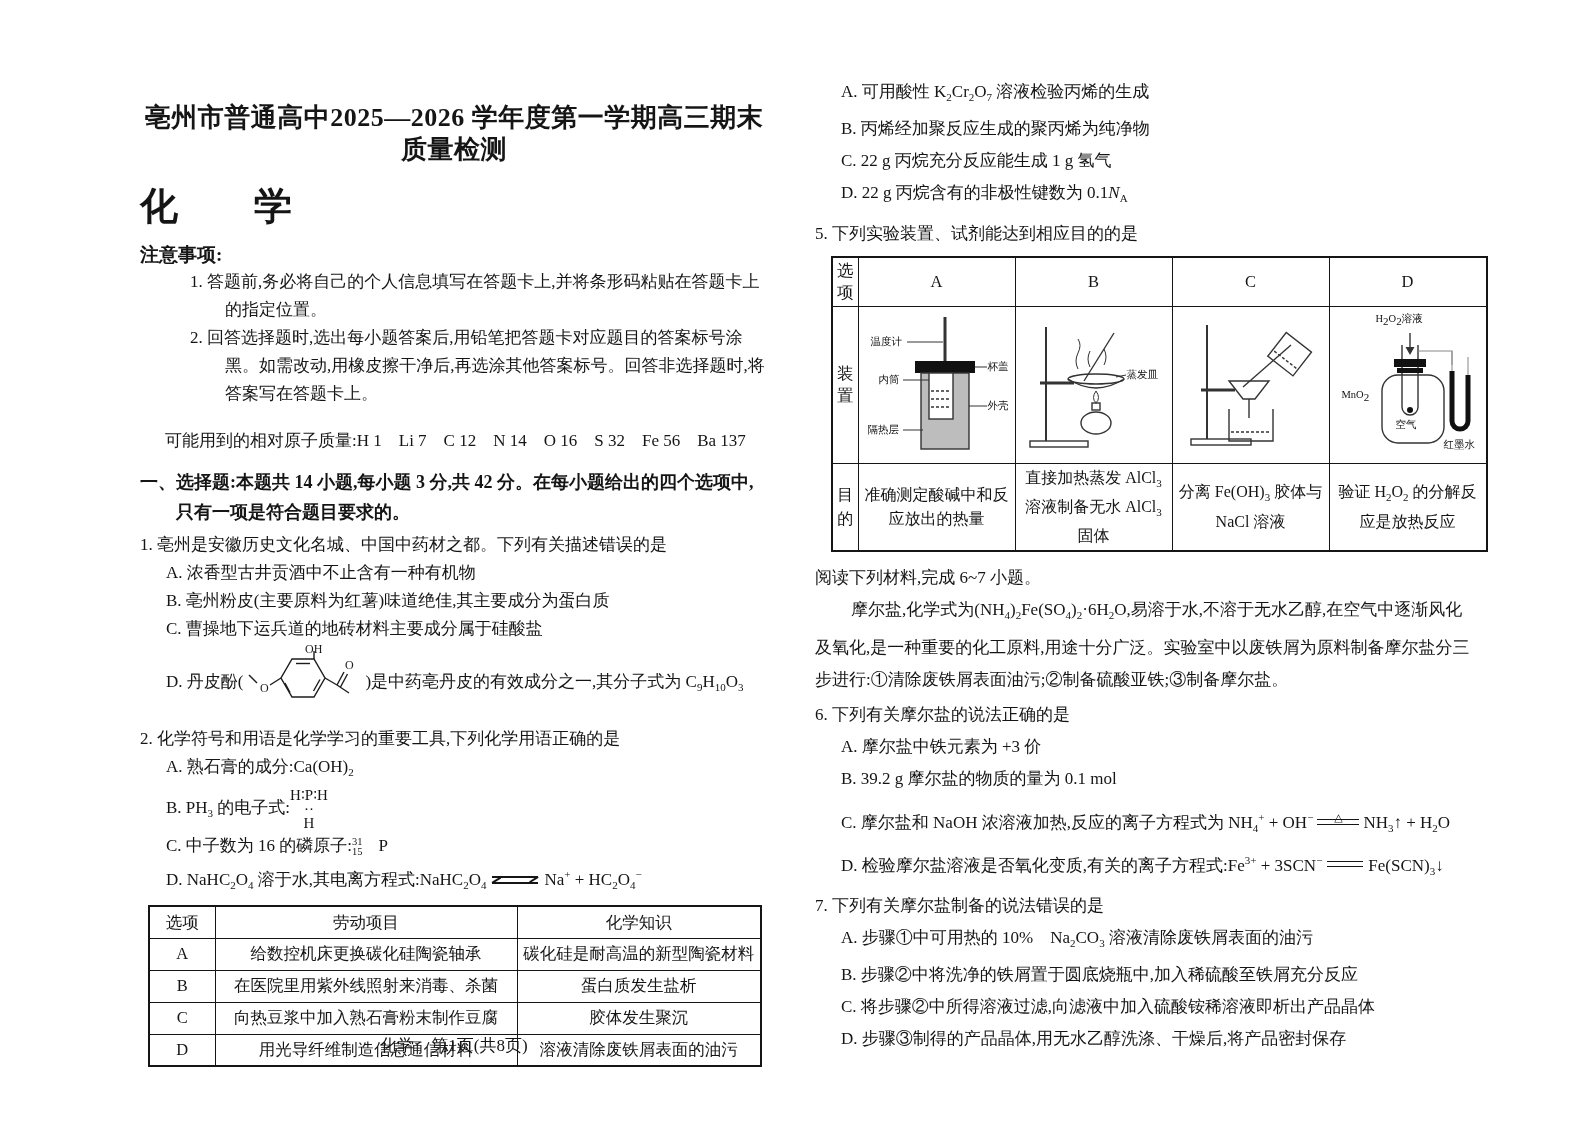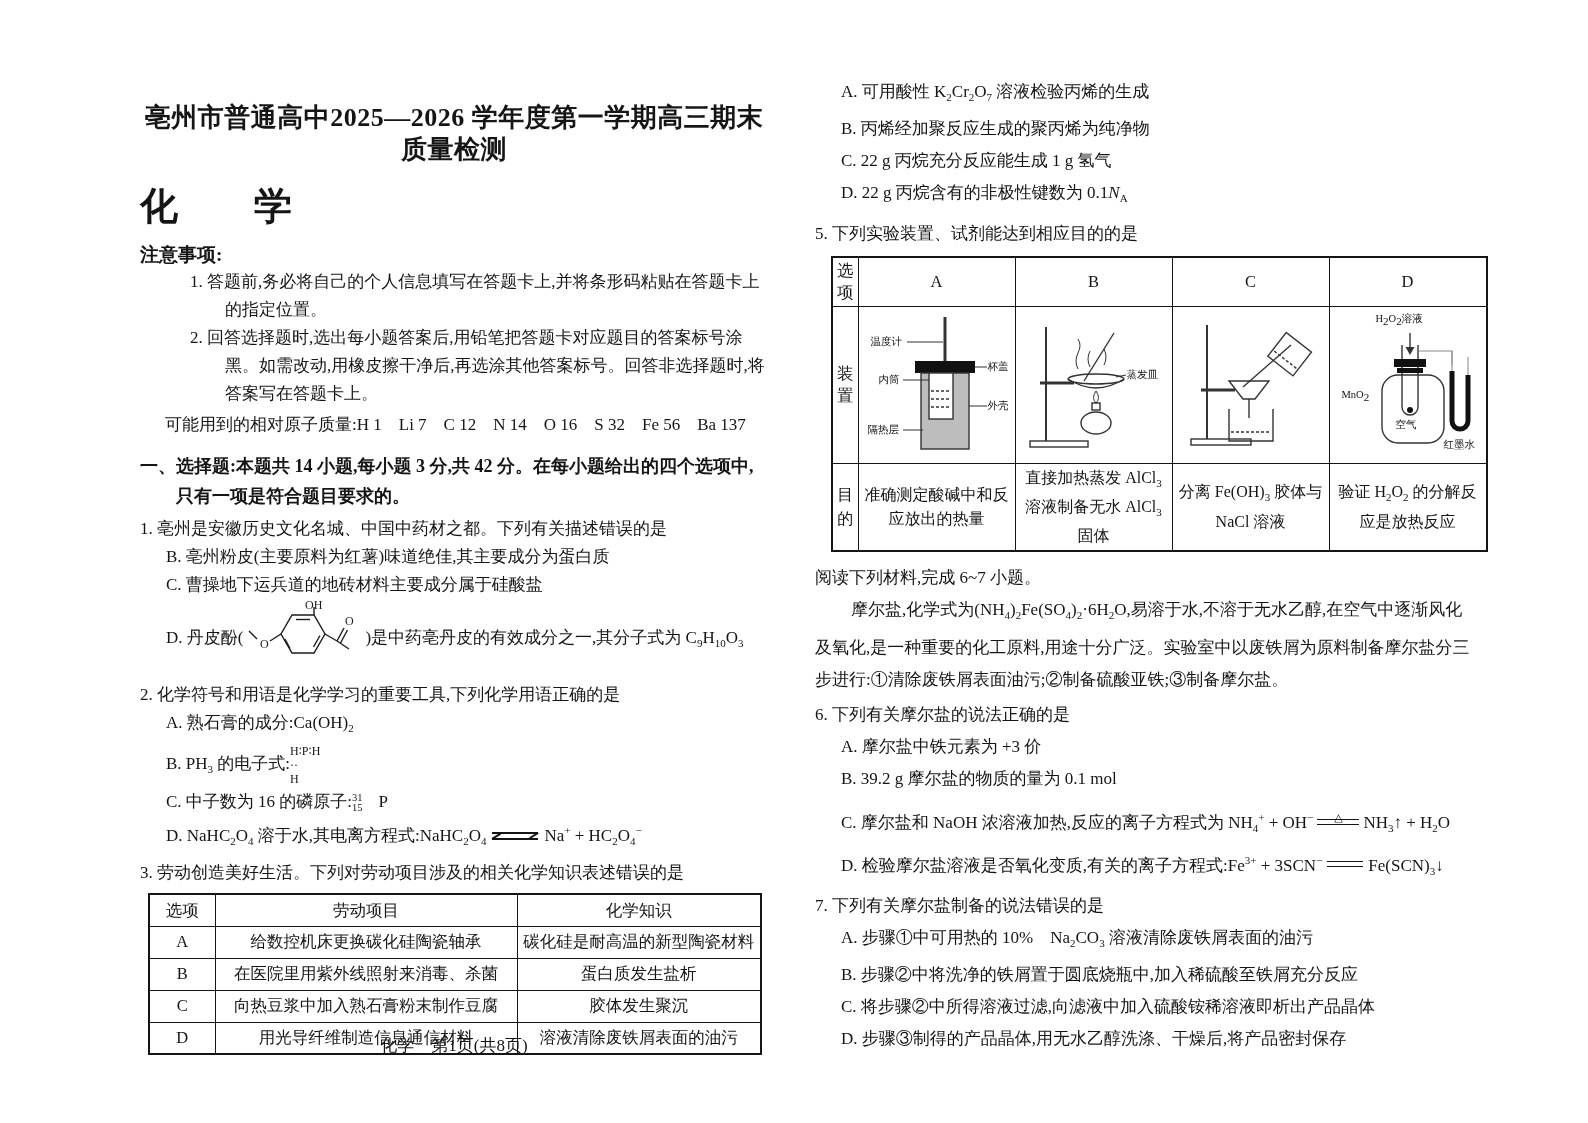--- a/index.html
+++ b/index.html
@@ -7,29 +7,29 @@
   body{width:1588px;height:1123px;position:relative;overflow:hidden;
        font-family:"Liberation Serif","DejaVu Serif",serif;color:#151515}
   .sheet{position:absolute;inset:0;background:#fff}
   .col{position:absolute;font-size:17px}
   #col1{left:140px;top:102px;width:628px}
   #col2{left:815px;top:76px;width:662px}
   .title{font-size:26px;font-weight:bold;text-align:center;line-height:32px;letter-spacing:.5px}
   .subject{font-size:38px;font-weight:bold;text-align:left;line-height:48px;margin:16px 0 12px}
   .notes-h{font-size:19px;font-weight:bold;line-height:26px;margin-top:12px}
   .note{line-height:28px;padding-left:85px;text-indent:-35px}
-  .atomic{line-height:29px;margin-top:2px;padding-left:25px}
+  .atomic{line-height:29px;margin-top:18px;padding-left:25px}
   .sect{font-weight:bold;font-size:18px;line-height:30px;padding-left:36px;text-indent:-36px;margin-top:12px}
   .q{line-height:29px;padding-left:26px;text-indent:-26px;margin-top:3px}
   .opt{line-height:28px;padding-left:26px}
   .q2l{line-height:32px}
   .opt2{line-height:32px}
   sub,sup{font-size:11px}
   
-  .edot{display:inline-block;font-size:12px;line-height:14px;vertical-align:middle;padding:2px 0}
+  .edot{display:inline-block;text-align:center;font-size:15px;line-height:14px;vertical-align:middle;padding:2px 0}
   
   .nuc{display:inline-block;text-align:center;font-size:10.5px;line-height:10px;vertical-align:-4px;margin-right:16px}
   
   .rev{display:inline-block;width:46px;height:15px;position:relative;vertical-align:-2px;margin:0 6px}
   .rev .t{position:absolute;left:0;top:4px;width:46px;height:1.6px;background:#151515}
   .rev .t::after{content:'';position:absolute;right:0;top:0;width:10px;height:1.6px;background:#151515;
                  transform:rotate(-32deg);transform-origin:100% 50%}
   .rev .b{position:absolute;left:0;top:10px;width:46px;height:1.6px;background:#151515}
   .rev .b::after{content:'';position:absolute;left:0;top:0;width:10px;height:1.6px;background:#151515;
                  transform:rotate(-32deg);transform-origin:0% 50%}
@@ -70,20 +70,21 @@
   <section class="col" id="col1">
     <div class="title">亳州市普通高中2025—2026 学年度第一学期高三期末质量检测</div>
     <div class="subject">化　　学</div>
     <div class="notes-h">注意事项:</div>
     <div class="note">1. 答题前,务必将自己的个人信息填写在答题卡上,并将条形码粘贴在答题卡上的指定位置。</div>
     <div class="note">2. 回答选择题时,选出每小题答案后,用铅笔把答题卡对应题目的答案标号涂黑。如需改动,用橡皮擦干净后,再选涂其他答案标号。回答非选择题时,将答案写在答题卡上。</div>
     <div class="atomic">可能用到的相对原子质量:H 1　Li 7　C 12　N 14　O 16　S 32　Fe 56　Ba 137</div>
     <div class="sect">一、选择题:本题共 14 小题,每小题 3 分,共 42 分。在每小题给出的四个选项中,只有一项是符合题目要求的。</div>
 
     <div class="q">1. 亳州是安徽历史文化名城、中国中药材之都。下列有关描述错误的是</div>
+    <div class="opt">A. 浓香型古井贡酒中不止含有一种有机物</div>
     <div class="opt">B. 亳州粉皮(主要原料为红薯)味道绝佳,其主要成分为蛋白质</div>
     <div class="opt">C. 曹操地下运兵道的地砖材料主要成分属于硅酸盐</div>
     <div class="opt structline">
       <span>D. 丹皮酚(</span><svg width="118" height="76" viewBox="0 0 118 76" fill="none" stroke="#1c1c1c" stroke-width="1.4">
         <polygon points="47,14 69,14 80,33 69,52 47,52 36,33"></polygon>
         <line x1="51" y1="18.5" x2="65" y2="18.5"></line>
         <line x1="75" y1="34.5" x2="68.5" y2="46"></line>
         <line x1="45" y1="47.5" x2="40" y2="38"></line>
         <line x1="69" y1="14" x2="69" y2="6"></line>
         <line x1="36" y1="33" x2="25" y2="40"></line>
@@ -97,21 +98,20 @@
         <text class="stx" x="100" y="24" stroke="none" fill="#1c1c1c">O</text>
       </svg><span>)是中药亳丹皮的有效成分之一,其分子式为 C<sub>9</sub>H<sub>10</sub>O<sub>3</sub></span>
     </div>
 
     <div class="q">2. 化学符号和用语是化学学习的重要工具,下列化学用语正确的是</div>
     <div class="opt">A. 熟石膏的成分:Ca(OH)<sub>2</sub></div>
     <div class="opt">B. PH<sub>3</sub> 的电子式:<span class="edot">H∶P∶H<br>··<br>H</span></div>
     <div class="opt">C. 中子数为 16 的磷原子:<span class="nuc">31<br>15</span>P</div>
     <div class="opt">D. NaHC<sub>2</sub>O<sub>4</sub> 溶于水,其电离方程式:NaHC<sub>2</sub>O<sub>4</sub><span class="rev"><span class="t"></span><span class="b"></span></span>Na<sup>+</sup> + HC<sub>2</sub>O<sub>4</sub><sup>−</sup></div>
 
-    <div class="q">3. 劳动创造美好生活。下列对劳动项目涉及的相关化学知识表述错误的是</div>
     <table class="t3">
       <colgroup>
           <col style="width:66px">
           <col style="width:302px">
           <col style="width:244px">
         </colgroup>
       <tbody>
           <tr>
         <td>选项</td>
         <td>劳动项目</td>

